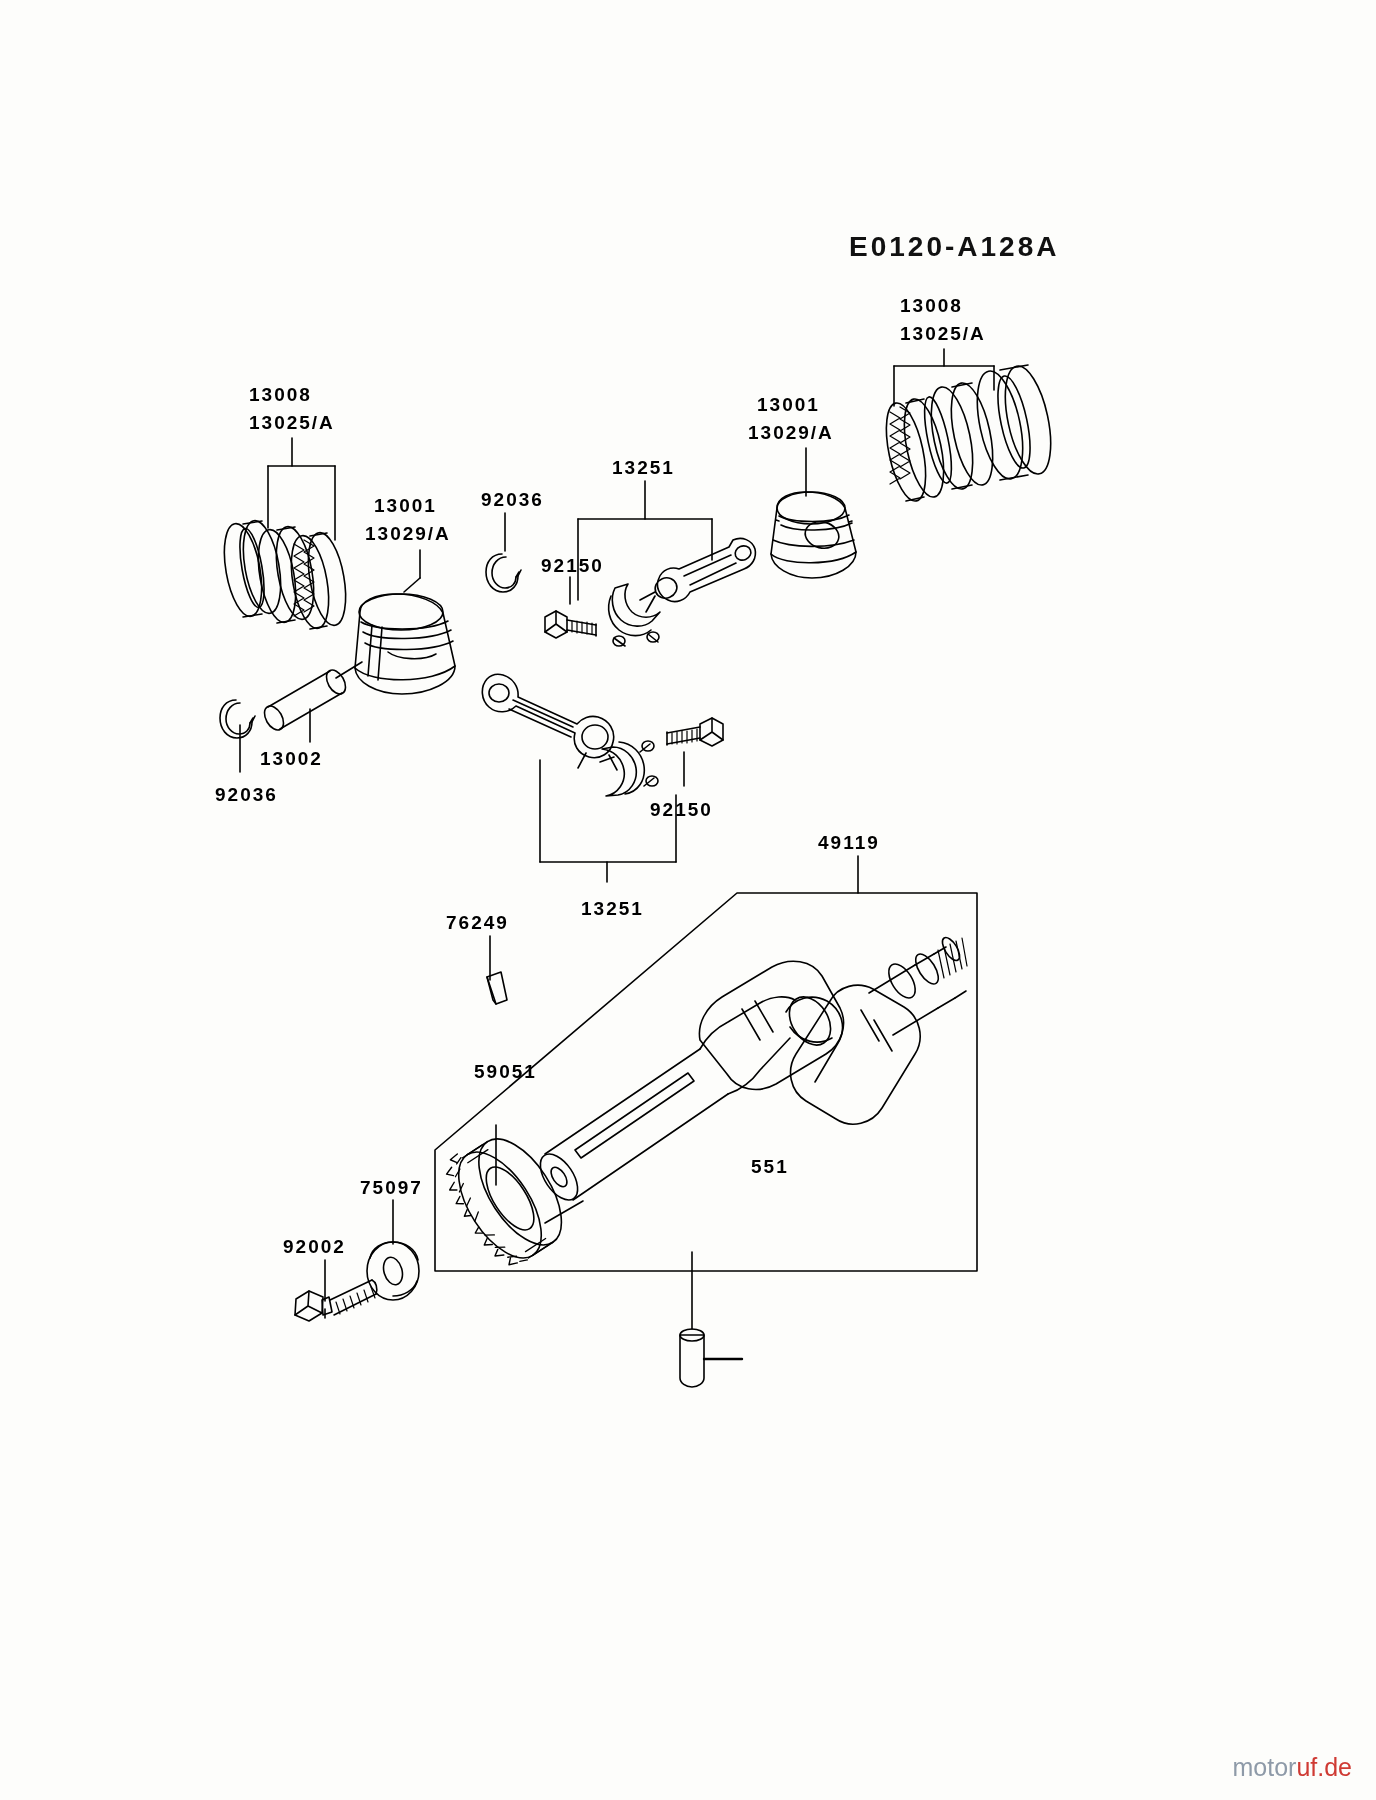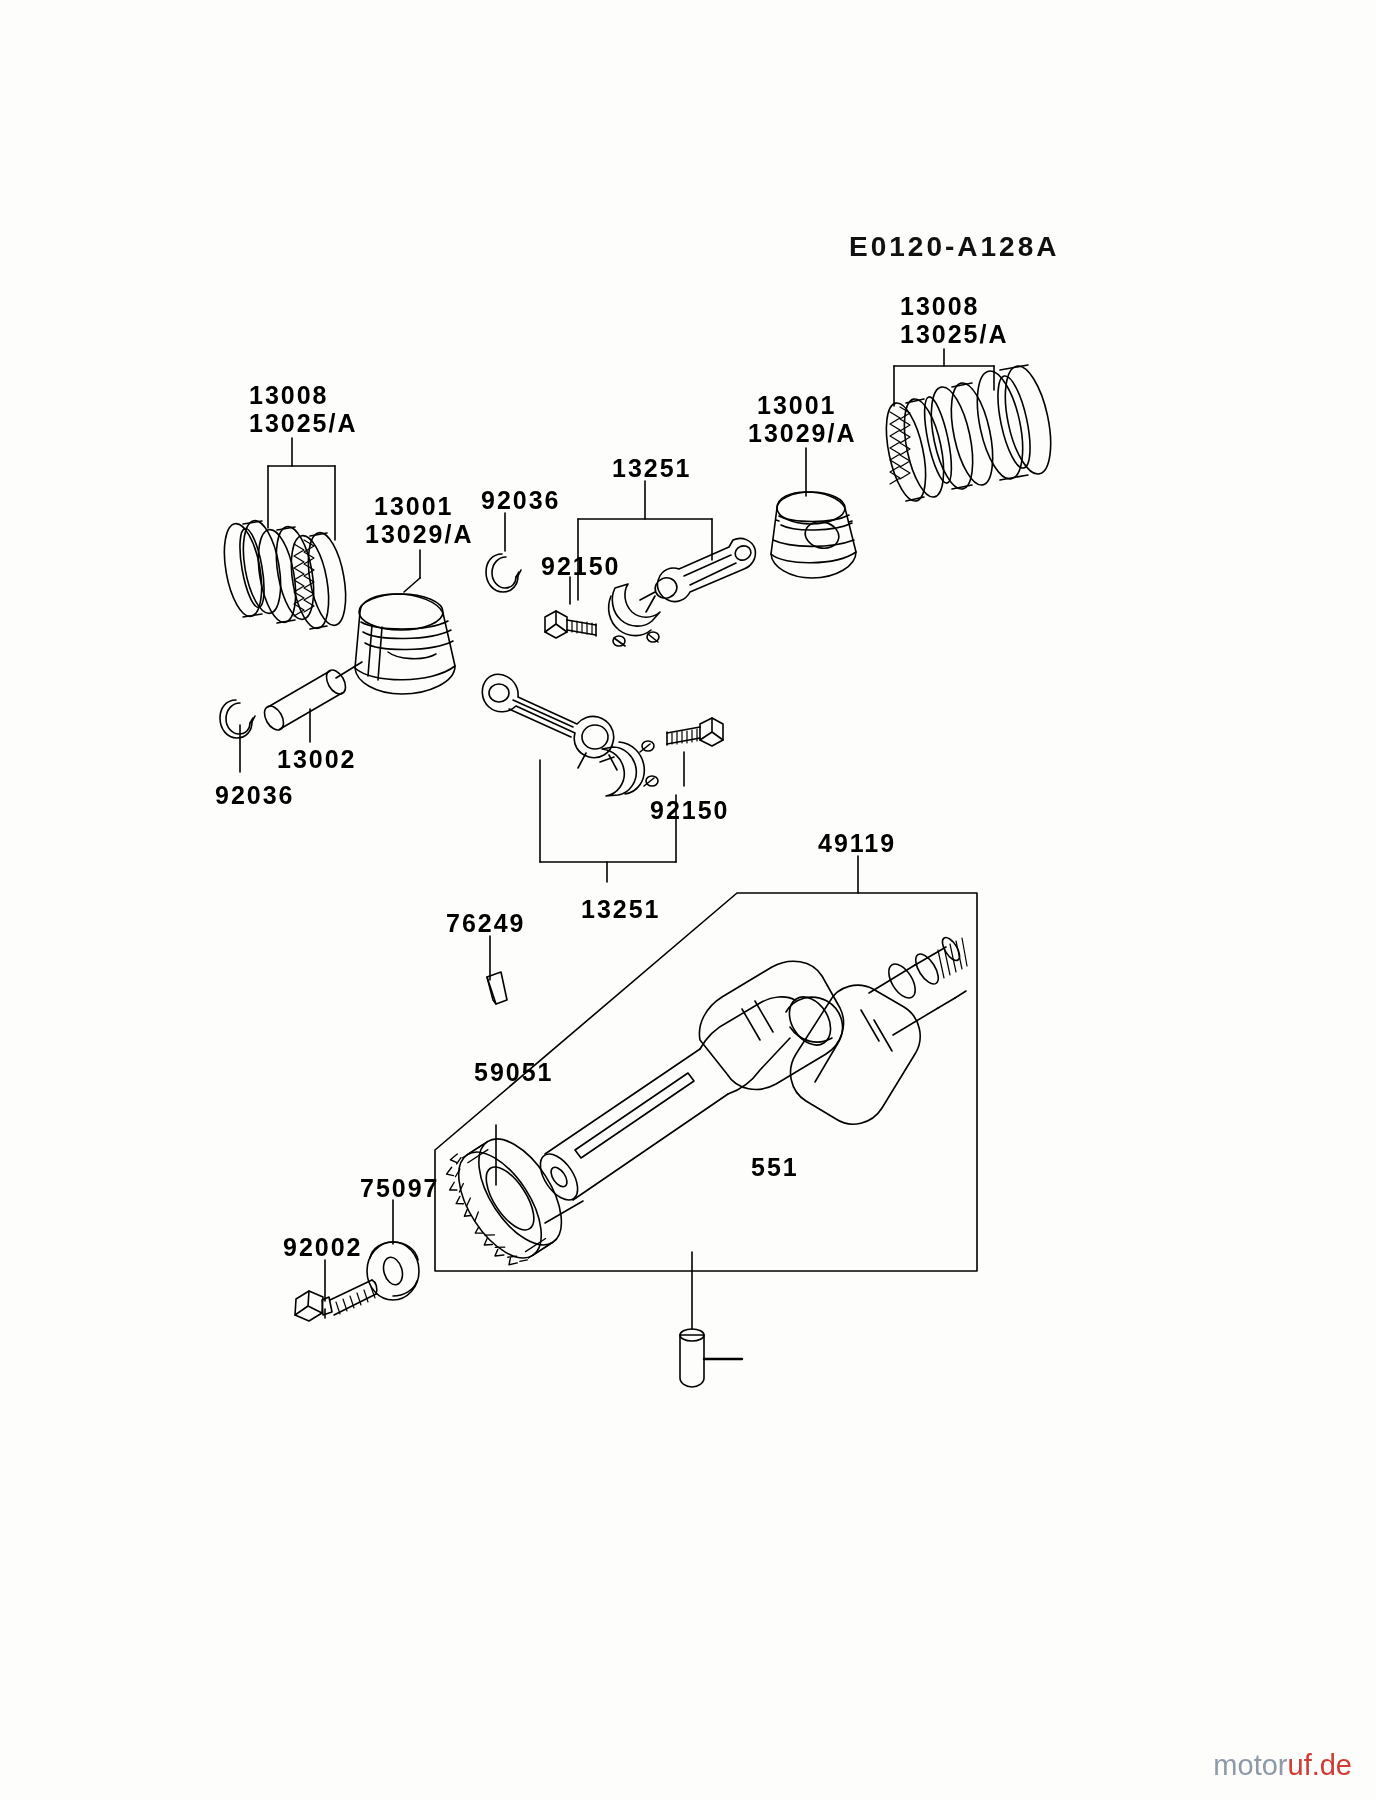--- a/index.html
+++ b/index.html
@@ -12,21 +12,21 @@
     position: relative;
     width: 1376px;
     height: 1800px;
     background: #fdfdfb;
     font-family: "Liberation Sans", sans-serif;
     overflow: hidden;
   }
   .lbl {
     position: absolute;
     font-family: "Liberation Sans", sans-serif;
-    font-size: 25px;
+    font-size: 19px;
     font-weight: bold;
     letter-spacing: 2.0px;
     color: #000000;
     white-space: pre;
     line-height: 30px;
     text-align: center;
   }
   .title {
     position: absolute;
     font-family: "Liberation Sans", sans-serif;
@@ -40,21 +40,21 @@
     position: absolute;
     left: 0; top: 0;
     width: 1376px;
     height: 1800px;
   }
   .wm {
     position: absolute;
     right: 24px;
     bottom: 18px;
     font-family: "Liberation Sans", sans-serif;
-    font-size: 29px;
+    font-size: 25px;
     letter-spacing: 0px;
     white-space: pre;
   }
   .wm .a { color: #8e9aa8; font-weight: normal; }
   .wm .b { color: #cf3a33; font-weight: normal; }
 </style>
 </head>
 <body>
 
 <div id="page">
@@ -72,21 +72,21 @@
 
   <div class="lbl" style="left:612px; top:453px;">13251</div>
 
   <div class="lbl" style="left:374px; top:491px;">13001</div>
   <div class="lbl" style="left:365px; top:519px;">13029/A</div>
 
   <div class="lbl" style="left:481px; top:485px;">92036</div>
 
   <div class="lbl" style="left:541px; top:551px;">92150</div>
 
-  <div class="lbl" style="left:277px; top:744px;">13002</div>
+  <div class="lbl" style="left:260px; top:744px;">13002</div>
   <div class="lbl" style="left:215px; top:780px;">92036</div>
 
   <div class="lbl" style="left:650px; top:795px;">92150</div>
 
   <div class="lbl" style="left:818px; top:828px;">49119</div>
 
   <div class="lbl" style="left:581px; top:894px;">13251</div>
 
   <div class="lbl" style="left:446px; top:908px;">76249</div>
 

